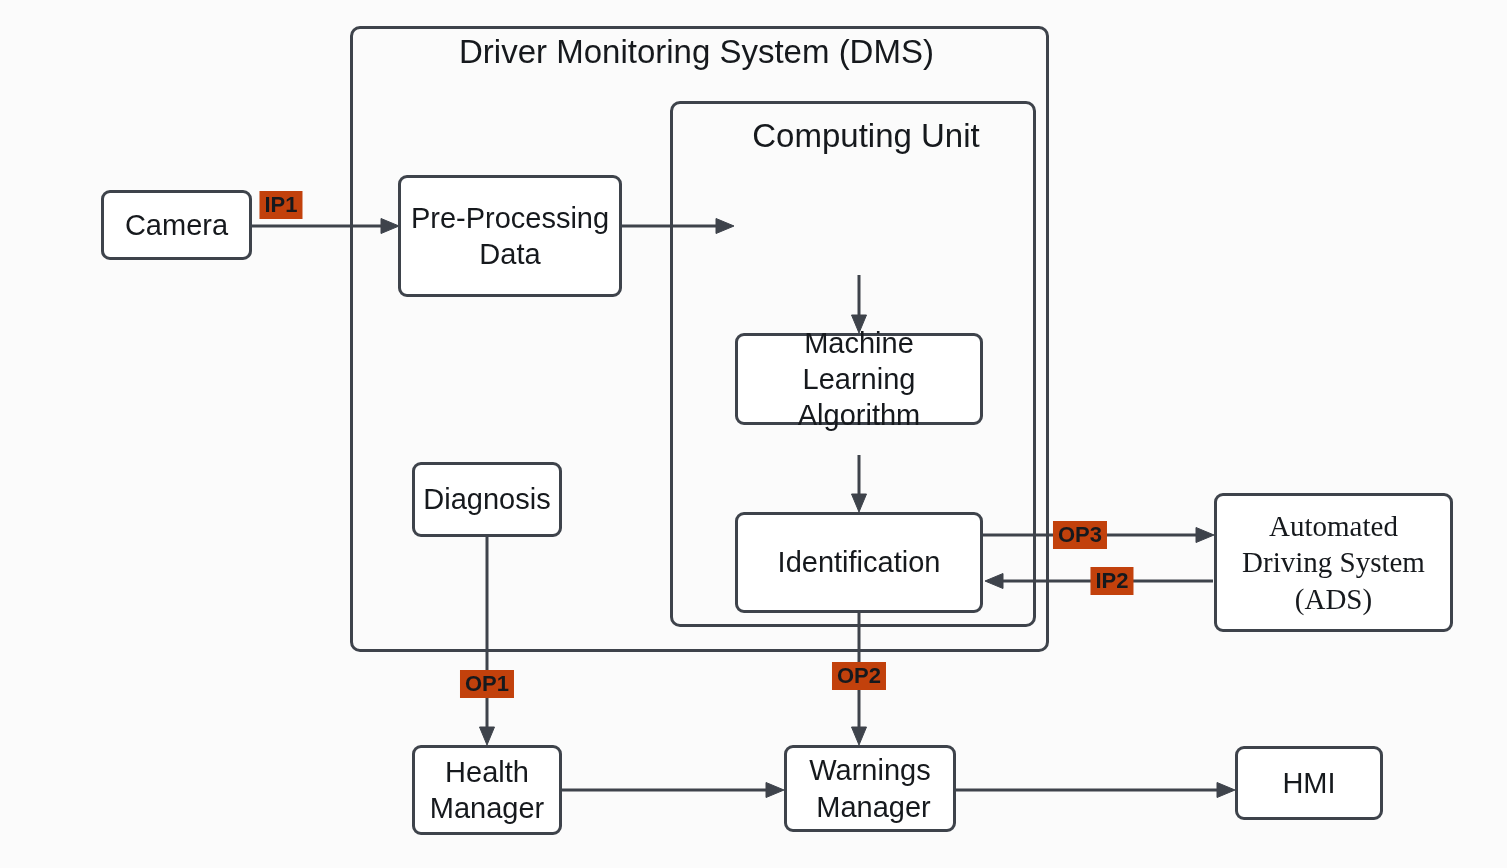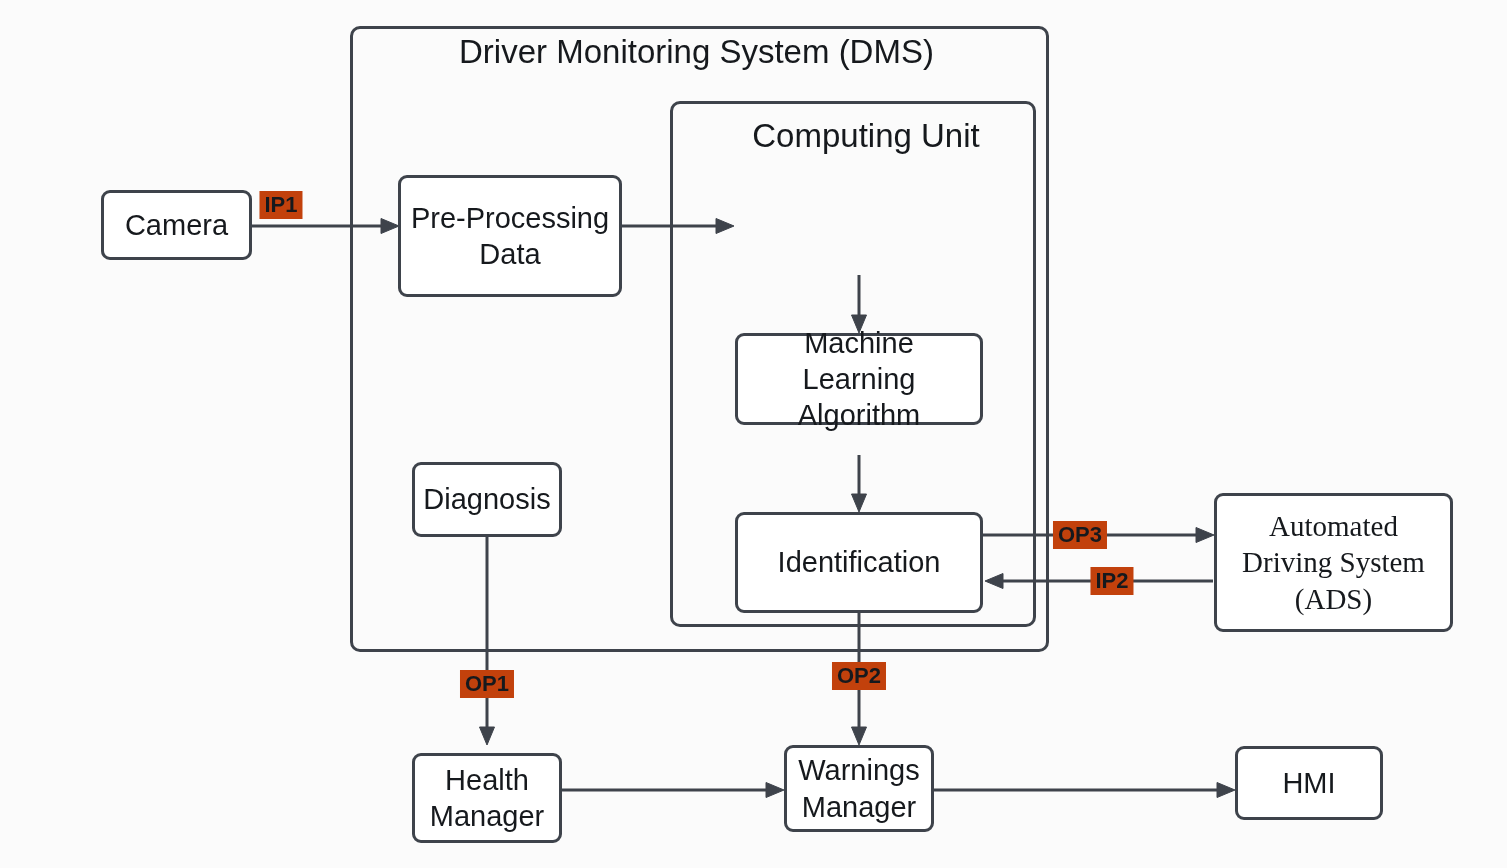--- a/index.html
+++ b/index.html
@@ -137,24 +137,24 @@
 Algorithm</div>
 
   <div class="node" style="left:735px;top:512px;width:248px;height:101px;">Identification</div>
 
   <div class="node" style="left:412px;top:462px;width:150px;height:75px;">Diagnosis</div>
 
   <div class="node" style="left:1214px;top:493px;width:239px;height:139px;font-family:Liberation Serif, serif;">Automated
 Driving System
 (ADS)</div>
 
-  <div class="node" style="left:412px;top:745px;width:150px;height:90px;margin-top:8px;">Health
+  <div class="node" style="left:412px;top:745px;width:150px;height:90px;">Health
 Manager</div>
 
-  <div class="node" style="left:784px;top:745px;width:150px;height:87px;">Warnings
+  <div class="node" style="left:784px;top:745px;width:172px;height:87px;text-align:right;">Warnings
 Manager</div>
 
   <div class="node" style="left:1235px;top:746px;width:148px;height:74px;">HMI</div>
 
   <div class="edge-label" style="left:281px;top:205px;">IP1</div>
 
   <div class="edge-label" style="left:1080px;top:535px;">OP3</div>
 
   <div class="edge-label" style="left:1112px;top:581px;">IP2</div>
 

